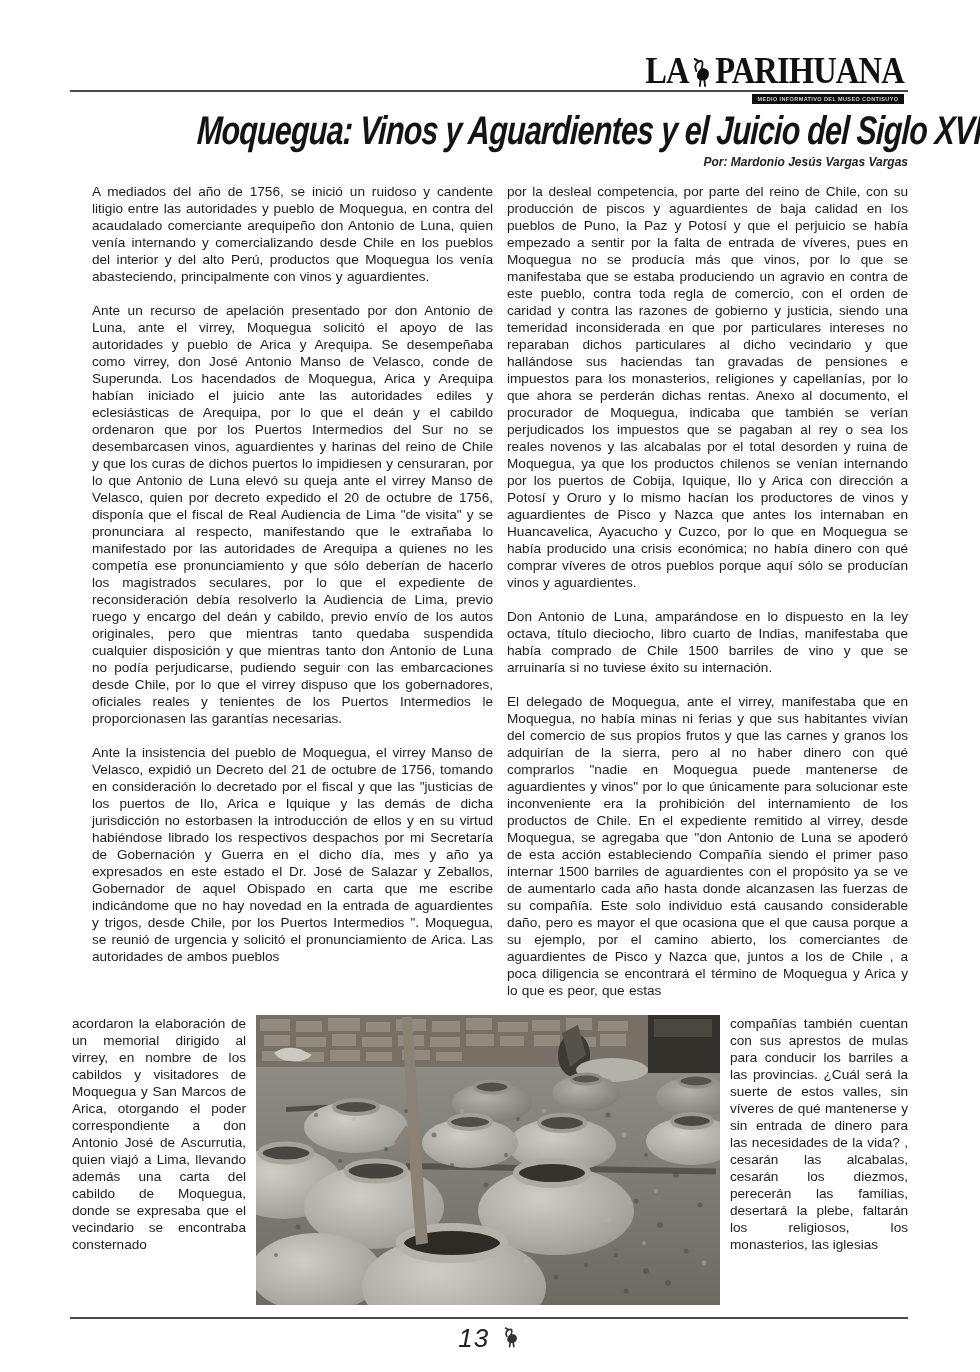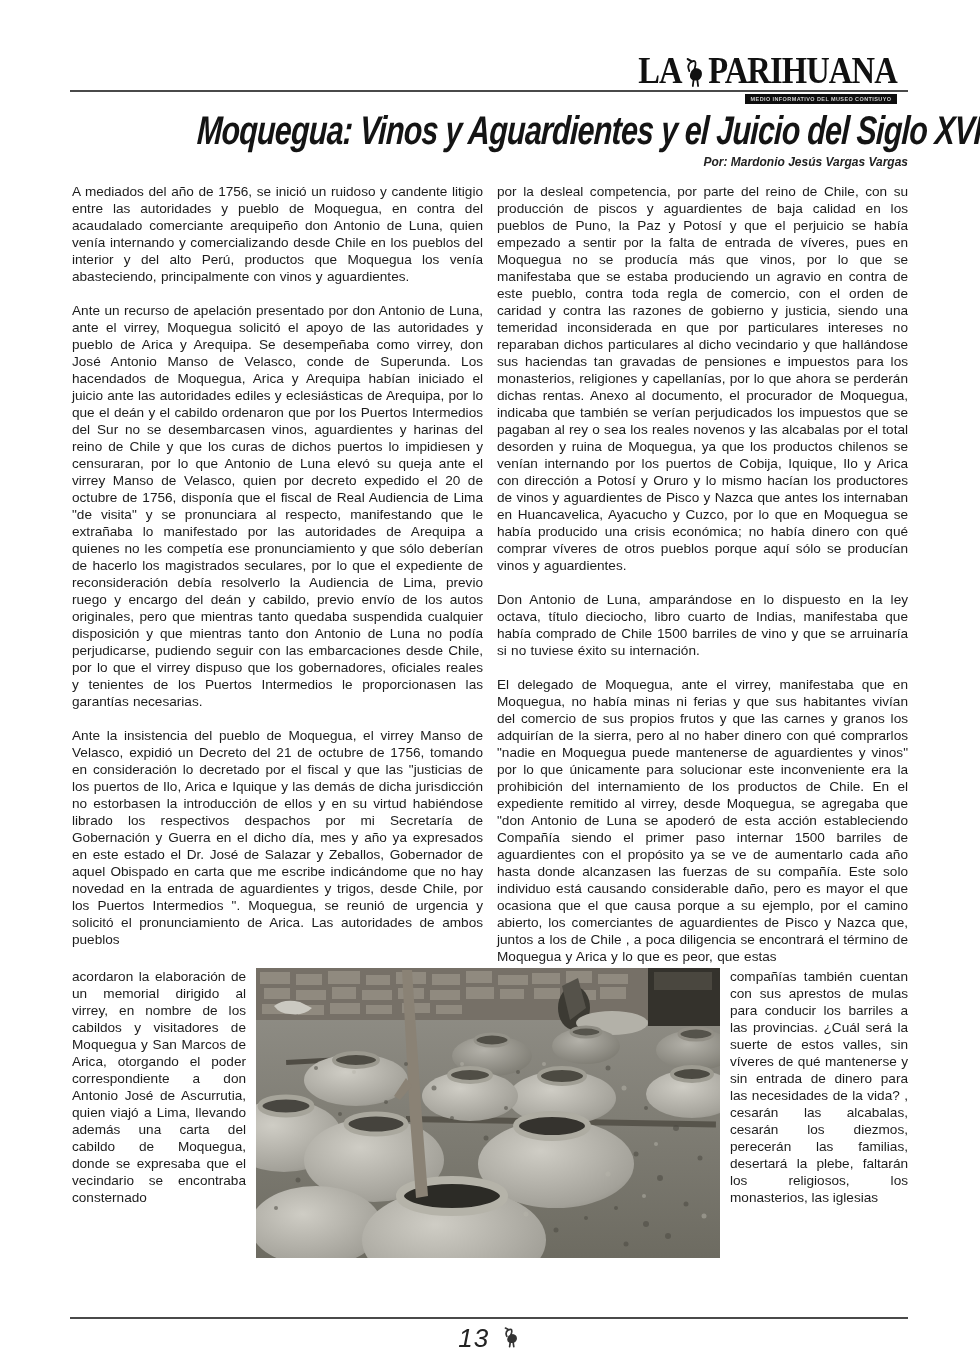--- a/index.html
+++ b/index.html
@@ -12,21 +12,21 @@
     overflow: hidden;
   }
   .page { padding: 34px 72px 0 72px; }
 
   
   .masthead { position: relative; height: 64px; }
   .masthead-rule {
     position: absolute; left: -2px; right: 0; bottom: 6px;
     height: 2px; background: #4a4a4a;
   }
-  .logo-block { position: absolute; right: 11px; bottom: -6px; text-align: right; }
+  .logo-block { position: absolute; right: 4px; bottom: -6px; text-align: right; }
   .logo-line {
     font-family: "Liberation Serif", serif;
     font-size: 37px; font-weight: 700; color: #111;
     letter-spacing: -1px; white-space: nowrap;
     display: inline-block; transform: scaleX(0.88); transform-origin: right bottom;
     line-height: 1;
   }
   .logo-line .bird { display: inline-block; vertical-align: -4px; margin: 0 2px; }
   .tagline-bar {
     margin-top: 1px; margin-left: auto;
@@ -46,31 +46,31 @@
     transform: scaleX(0.76) skewX(-4deg);
     transform-origin: center;
     color: #141414;
   }
   .byline {
     text-align: right; font-style: italic; font-weight: 700;
     font-size: 12px; margin-top: 2px; color: #222;
   }
 
   
-  .columns { display: flex; gap: 14px; margin-top: 14px; }
+  .columns { display: flex; gap: 14px; margin-top: 14px; margin-left: 20px; }
   .col { width: 411px; }
   .col p {
     font-size: 13.6px; line-height: 17px;
     text-align: justify; margin-bottom: 17px;
     word-spacing: 0.5px;
   }
   .col p:last-child { margin-bottom: 0; }
 
   
-  .bottom-band { display: flex; gap: 10px; margin-top: 3px; align-items: flex-start; }
+  .bottom-band { display: flex; gap: 10px; margin-top: 16px; align-items: flex-start; }
   .narrow { font-size: 13.6px; line-height: 17px; text-align: justify; }
   .narrow-left { width: 174px; }
   .narrow-right { width: 178px; }
   .photo-frame { width: 464px; height: 290px; background: #888; flex: 0 0 auto; }
   .photo-frame svg { display: block; }
 
   
   .footer {
     position: absolute; left: 70px; right: 72px; bottom: 18px;
     border-top: 2px solid #4a4a4a;

